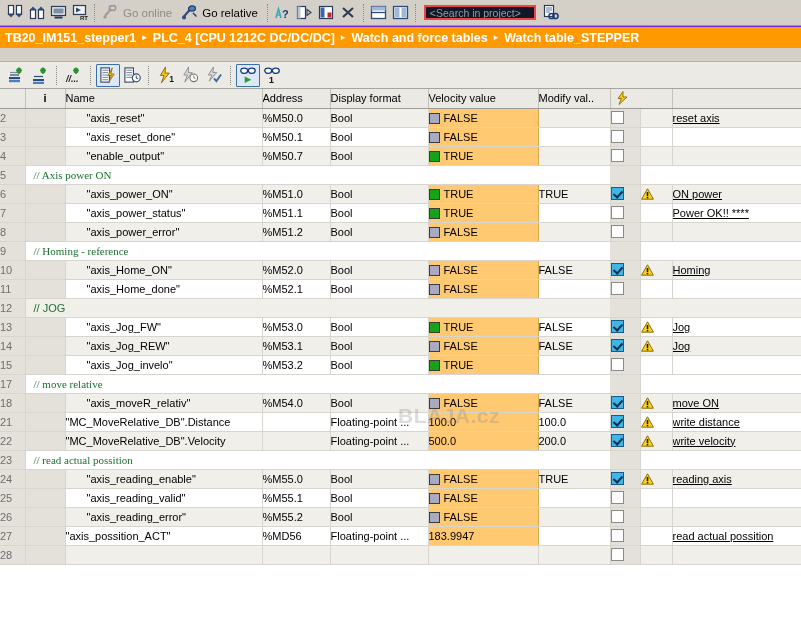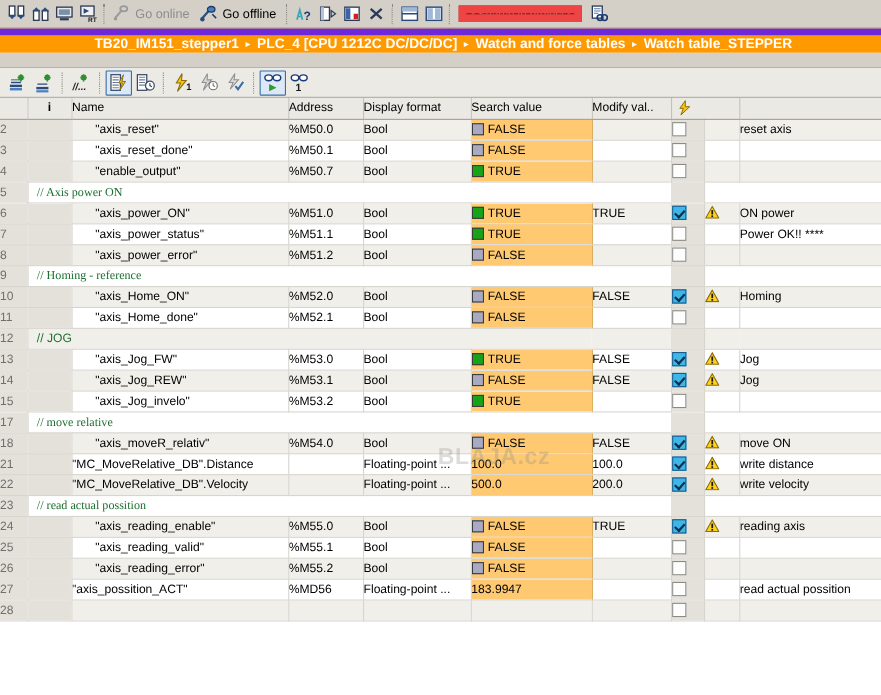--- a/index.html
+++ b/index.html
@@ -47,42 +47,41 @@
     font-size: 11.5px;
     padding: 0 6px 0 2px;
     white-space: nowrap;
     flex: 0 0 auto;
   }
   .tb-text.disabled { color: #8c8c8c; }
   .tb-text.enabled { color: #000000; }
   .tb-search {
     width: 112px;
     height: 15px;
-    background: #7f1d1d;
-    border: 7px solid #ef4444;
+    background: #0f172a;
+    border: 2px solid #ef4444;
     font-size: 10.5px;
     color: #9a9a9a;
     font-family: "Liberation Sans", sans-serif;
     padding: 0 4px;
     box-sizing: border-box;
     margin-left: 4px;
   }
   .tb-search::placeholder { color: #9a9a9a; }
 
   
   .breadcrumb {
     height: 22px;
     background: #ff9900;
-    border-top: 6px solid #6d28d9;
+    border-top: 1px solid #6d28d9;
     display: flex;
     align-items: center;
     padding-left: 5px;
     box-sizing: border-box;
     overflow: hidden;
-    justify-content: center;
   }
   .crumb {
     font-size: 12.5px;
     color: #ffffff;
     white-space: nowrap;
     font-family: "Liberation Sans", sans-serif;
   }
   .crumb.bold { font-weight: bold; }
   .crumb-arrow {
     color: #ffffff;
@@ -192,21 +191,21 @@
   td.c-monitor.empty {
     background: #f1efea !important;
     border-right: 1px solid #d8d5cf;
   }
   td.c-modify { padding-left: 5px; }
   td.c-trigger {
     background: #e4e1db !important;
     text-align: center;
   }
   td.c-warn { text-align: center; }
-  td.c-comment { padding-left: 5px; }
+  td.c-comment { padding-left: 5px; text-decoration: underline; }
 
   
   tr.section td.sec {
     color: #1d7031;
     padding-left: 8px;
     background: #f1efea !important;
     border-right: none;
   }
   tr.section.alt td.sec { background: #ffffff !important; font-family: Liberation Serif, serif; }
   tr.section td.blankcell {
@@ -338,21 +337,21 @@
     <div class="tb-text disabled">Go online</div>
 
     <div class="tb-btn">
       <svg width="17" height="17" viewBox="0 0 17 17">
         <path d="M2.5 13 L9 5.5" stroke="#2b4b7a" stroke-width="2" fill="none"></path>
         <ellipse cx="11" cy="4.5" rx="3.4" ry="2.6" fill="#4a7fc1" stroke="#1c3c66" stroke-width="1.2"></ellipse>
         <circle cx="3" cy="13.5" r="2" fill="#2b4b7a"></circle>
         <path d="M12 9 L15.5 12.5" stroke="#1c3c66" stroke-width="1.4"></path>
       </svg>
     </div>
-    <div class="tb-text enabled">Go offline</div>
+    <div class="tb-text enabled">Go relative</div>
 
     <div class="tb-sep"></div>
 
     <div class="tb-btn">
       <svg width="17" height="17" viewBox="0 0 17 17">
         <path d="M2 14 L4.5 5 L7 14" stroke="#3ba9b5" stroke-width="1.6" fill="none"></path>
         <path d="M2.8 11 L6.2 11" stroke="#3ba9b5" stroke-width="1.4"></path>
         <text x="8" y="14" font-size="11" font-weight="bold" font-family="Liberation Sans, sans-serif" fill="#1a3b7a">?</text>
       </svg>
     </div>
@@ -531,21 +530,21 @@
           <col style="width:32px">
         <col style="width:129px">
       </colgroup>
       <thead>
         <tr>
           <th></th>
           <th class="center" style="font-weight:bold;">i</th>
           <th>Name</th>
           <th>Address</th>
           <th>Display format</th>
-          <th>Search value</th>
+          <th>Velocity value</th>
           <th>Modify val..</th>
           <th class="center" colspan="2" style="padding-left:5px;text-align:left;">
             <svg width="13" height="14" viewBox="0 0 13 14" style="vertical-align:-3px;">
               <path d="M7 0.5 L2 7.5 L5.3 7.5 L3 13.5 L11 6 L7 6 Z" fill="#f5c518" stroke="#8a6d08" stroke-width="0.9"></path>
             </svg>
           </th>
           <th></th>
         </tr>
       </thead>
       <tbody id="tbody">

